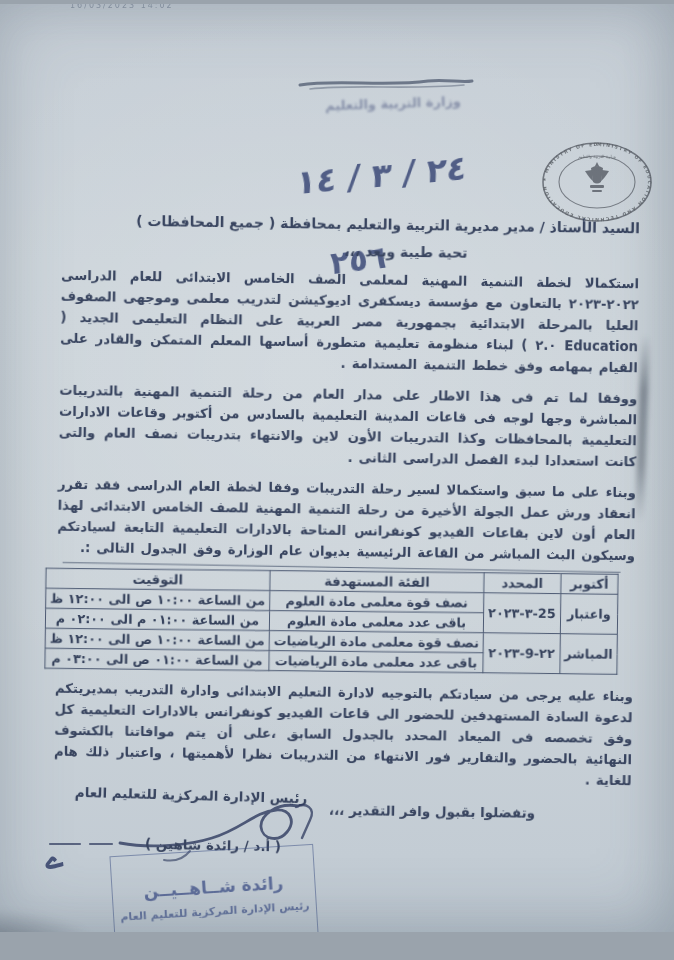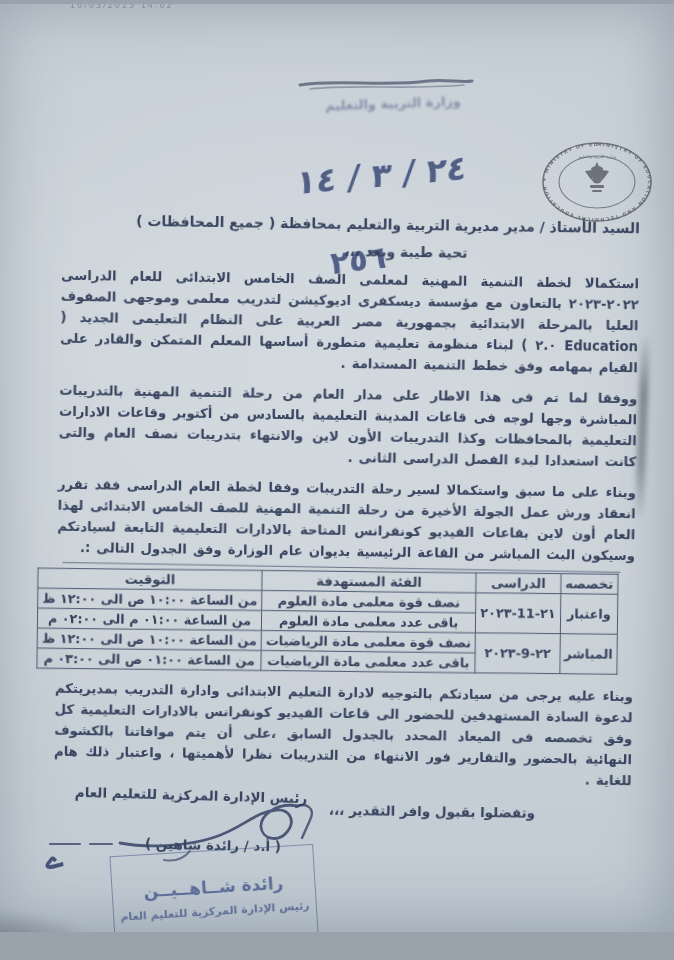--- a/index.html
+++ b/index.html
@@ -148,30 +148,30 @@
     <div class="table-wrap">
       <table class="sched">
         <colgroup>
             <col class="c-day">
             <col class="c-date">
             <col class="c-group">
             <col class="c-time">
           </colgroup>
         <thead>
           <tr>
-            <th>تخصصه</th>
-            <th>الدراسى</th>
+            <th>أكتوبر</th>
+            <th>المحدد</th>
             <th>الفئة المستهدفة</th>
             <th>التوقيت</th>
           </tr>
         </thead>
         <tbody>
           <tr>
             <td rowspan="2">واعتبار</td>
-            <td rowspan="2">٢١-11-٢٠٢٣</td>
+            <td rowspan="2">25-٣-٢٠٢٣</td>
             <td>نصف قوة معلمى مادة العلوم</td>
             <td>من الساعة ١٠:٠٠ ص الى ١٢:٠٠ ظ</td>
           </tr>
           <tr>
             <td>باقى عدد معلمى مادة العلوم</td>
             <td>من الساعة ٠١:٠٠ م الى ٠٢:٠٠ م</td>
           </tr>
           <tr>
             <td rowspan="2">المباشر</td>
             <td rowspan="2">٢٢-9-٢٠٢٣</td>

